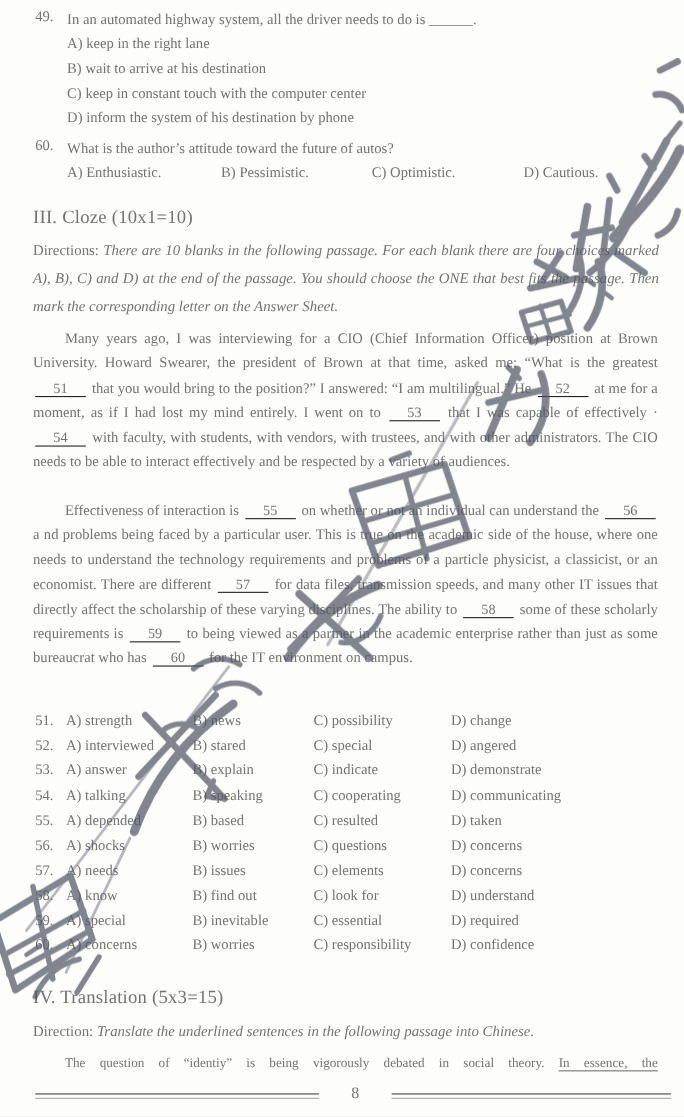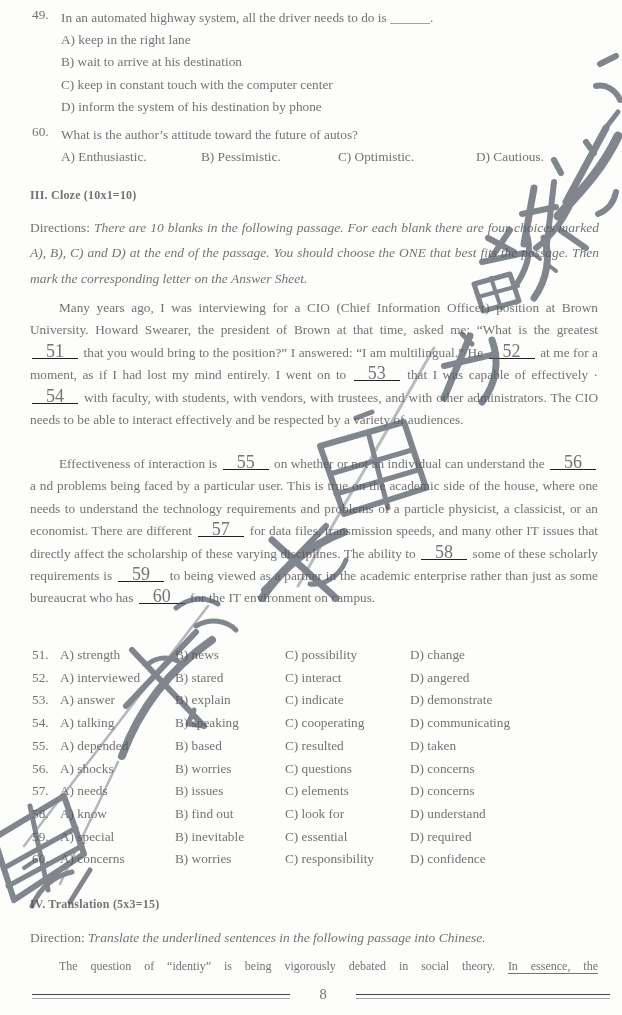--- a/index.html
+++ b/index.html
@@ -11,30 +11,30 @@
   .abs{position:absolute;}
   
   .q{left:32px;right:20px;}
   .qnum{position:absolute;left:0;top:0;}
   .qbody{margin-left:29px;}
   .qstem{line-height:22px;}
   .optline{line-height:22.3px;}
   .optrow{display:grid;grid-template-columns:140px 137px 138px auto;line-height:22.3px;}
   .txt{font-size:13.3px;}
   
-  .secH{font-weight:bold;font-size:12px;letter-spacing:.2px;}
+  .secH{font-weight:normal;font-size:17px;letter-spacing:.2px;}
   
   .dir{left:30px;right:23px;font-size:13.5px;line-height:25.4px;text-align:justify;}
   .dir .ital, .ital{font-style:italic;}
   
   .para{left:30px;right:24px;font-size:13.3px;line-height:22.4px;text-align:justify;text-indent:29px;}
   .blank{
     display:inline-block;min-width:30px;padding:0 8px;margin:0 2px;
     border-bottom:1.3px solid #222;text-align:center;text-indent:0;
-    font-size:18px;line-height:14px;
+    font-size:13px;line-height:14px;
   }
   .uline{text-decoration:underline;text-underline-offset:3px;}
   
   .otable{left:32px;right:16px;display:grid;grid-template-columns:28px 115px 110px 125px auto;}
   .ocell{font-size:13.3px;line-height:22.7px;white-space:nowrap;}
   
   .tpara{left:30px;right:24px;font-size:12px;line-height:22.4px;text-align:justify;text-align-last:justify;text-indent:29px;}
   
   .footer{left:32px;right:12px;top:986px;display:flex;align-items:center;}
   .frule{height:3px;border-top:1.7px solid #454548;border-bottom:1px solid #a6a6a6;margin-top:4px;}
@@ -87,21 +87,21 @@
 
   <div class="abs otable" style="top:644px;">
       <div class="ocell">51.</div>
       <div class="ocell">A) strength</div>
       <div class="ocell">B) news</div>
       <div class="ocell">C) possibility</div>
       <div class="ocell">D) change</div>
       <div class="ocell">52.</div>
       <div class="ocell">A) interviewed</div>
       <div class="ocell">B) stared</div>
-      <div class="ocell">C) interact</div>
+      <div class="ocell">C) special</div>
       <div class="ocell">D) angered</div>
       <div class="ocell">53.</div>
       <div class="ocell">A) answer</div>
       <div class="ocell">B) explain</div>
       <div class="ocell">C) indicate</div>
       <div class="ocell">D) demonstrate</div>
       <div class="ocell">54.</div>
       <div class="ocell">A) talking</div>
       <div class="ocell">B) speaking</div>
       <div class="ocell">C) cooperating</div>

